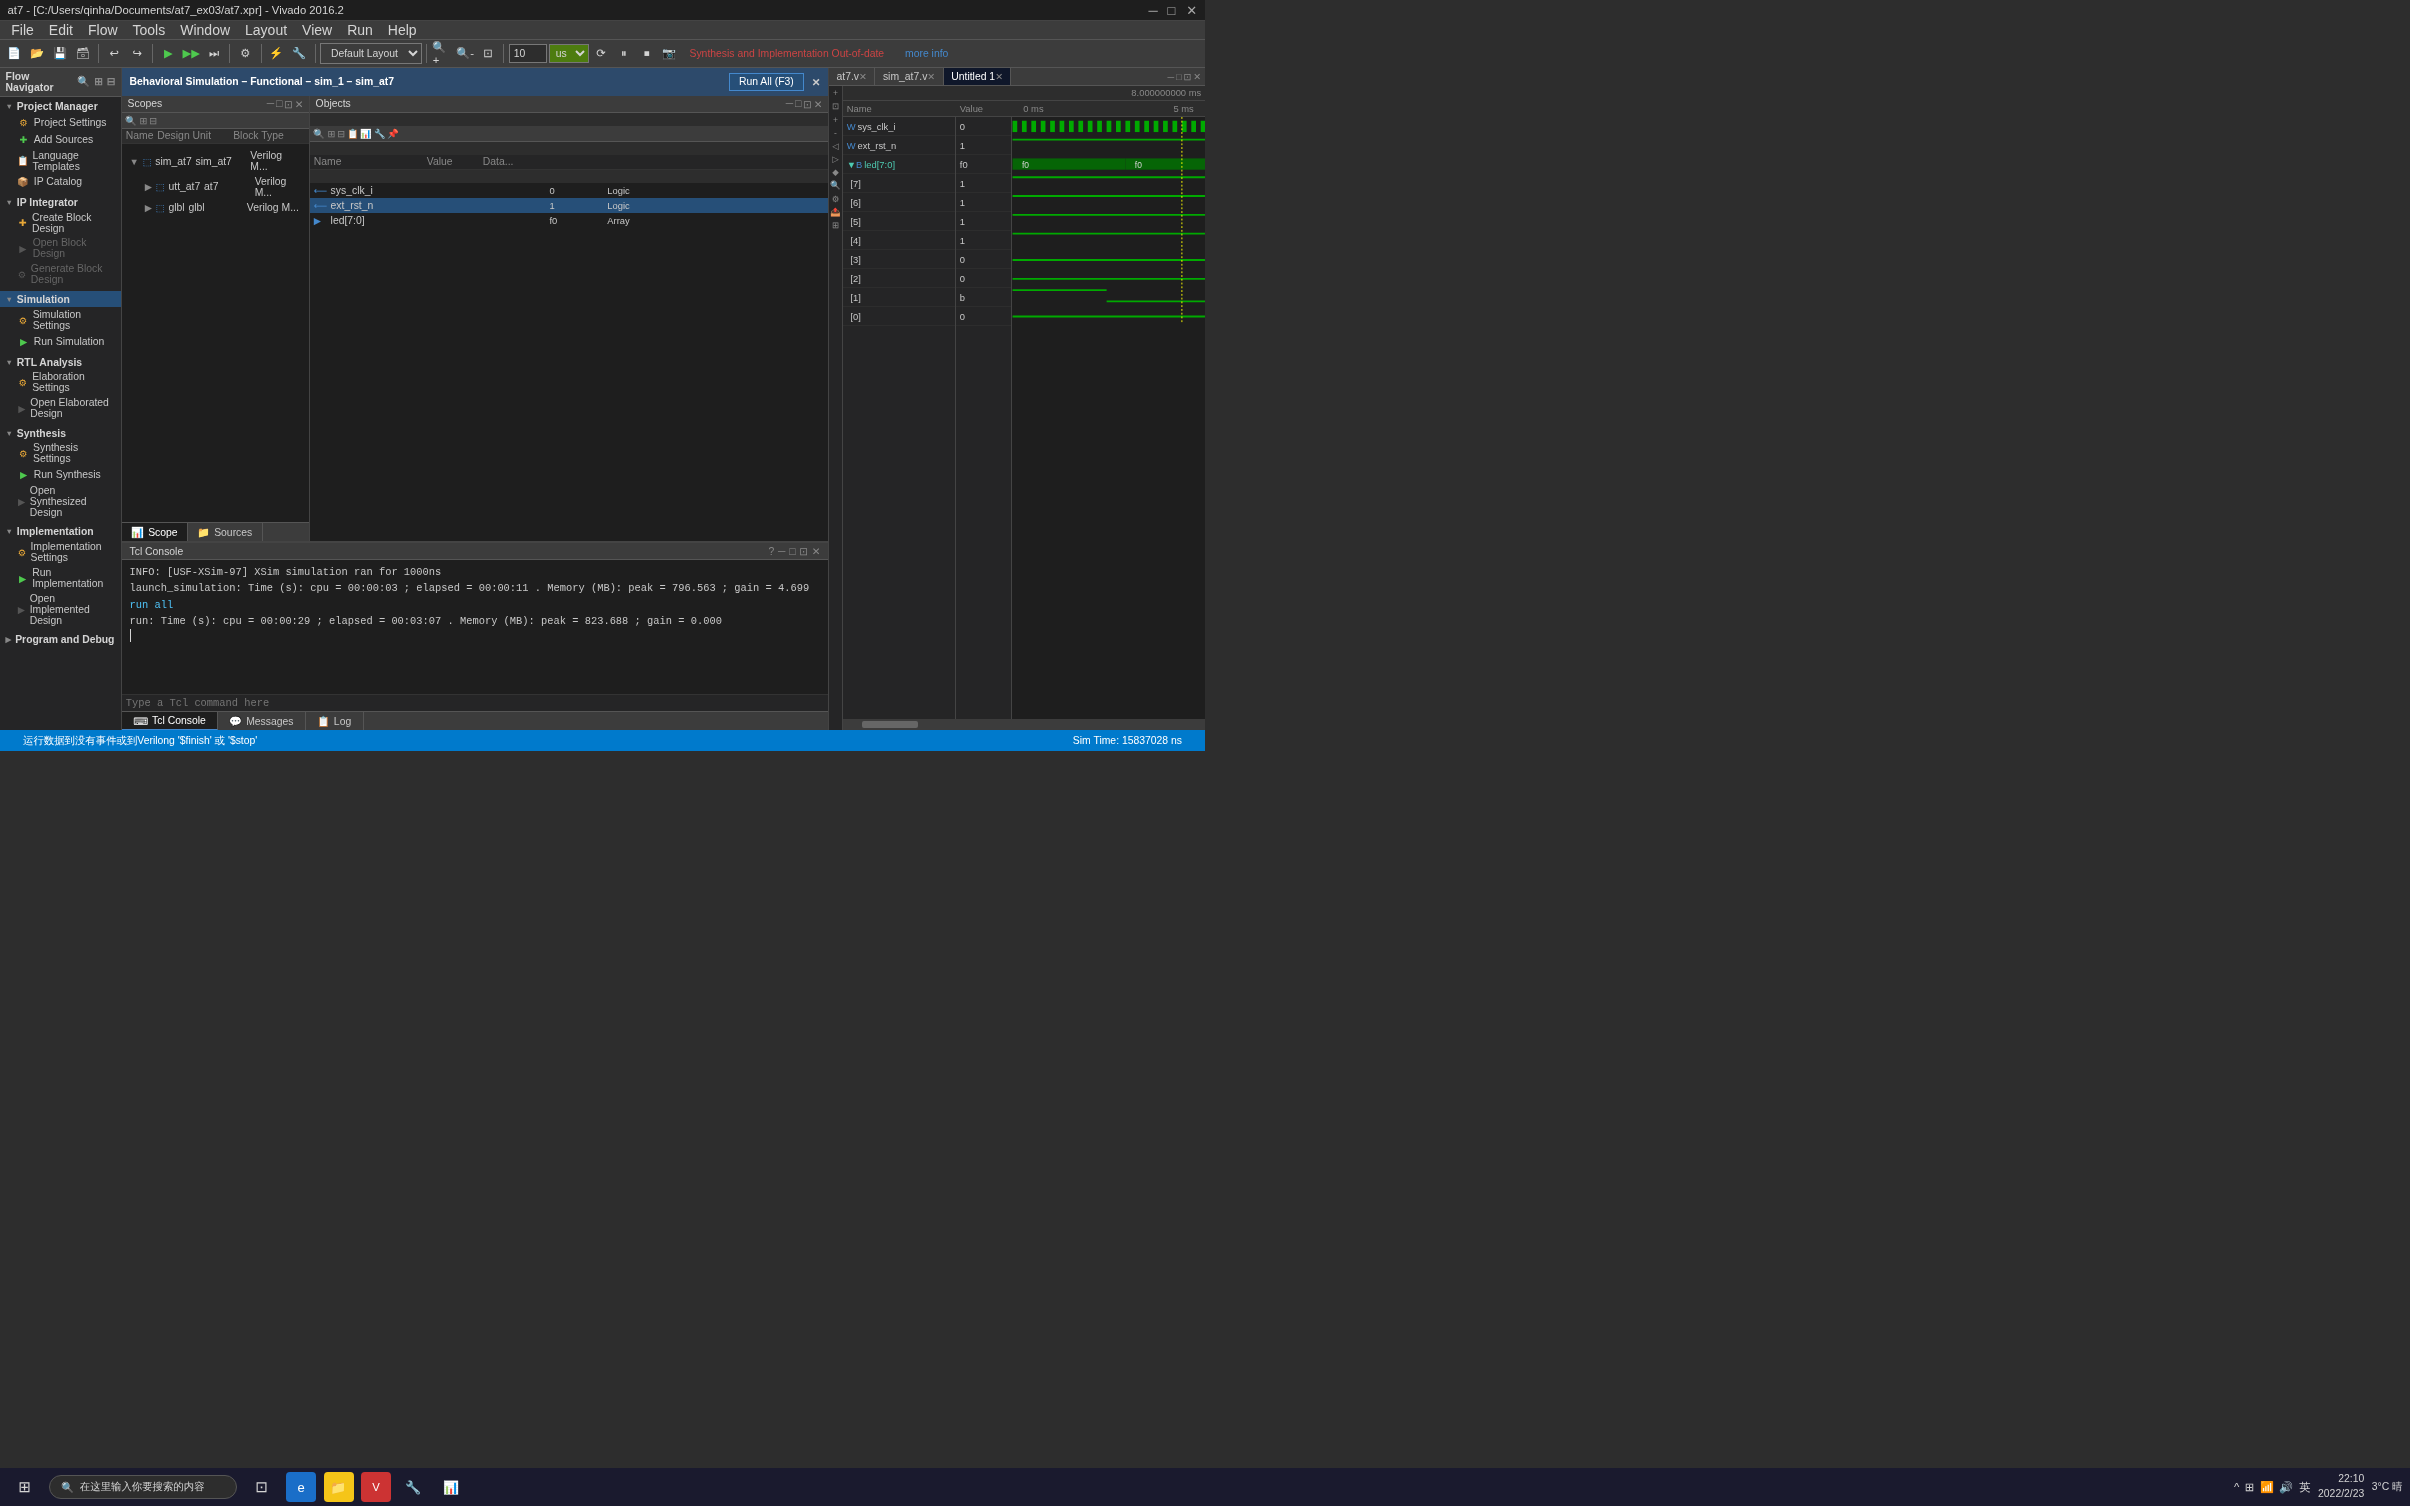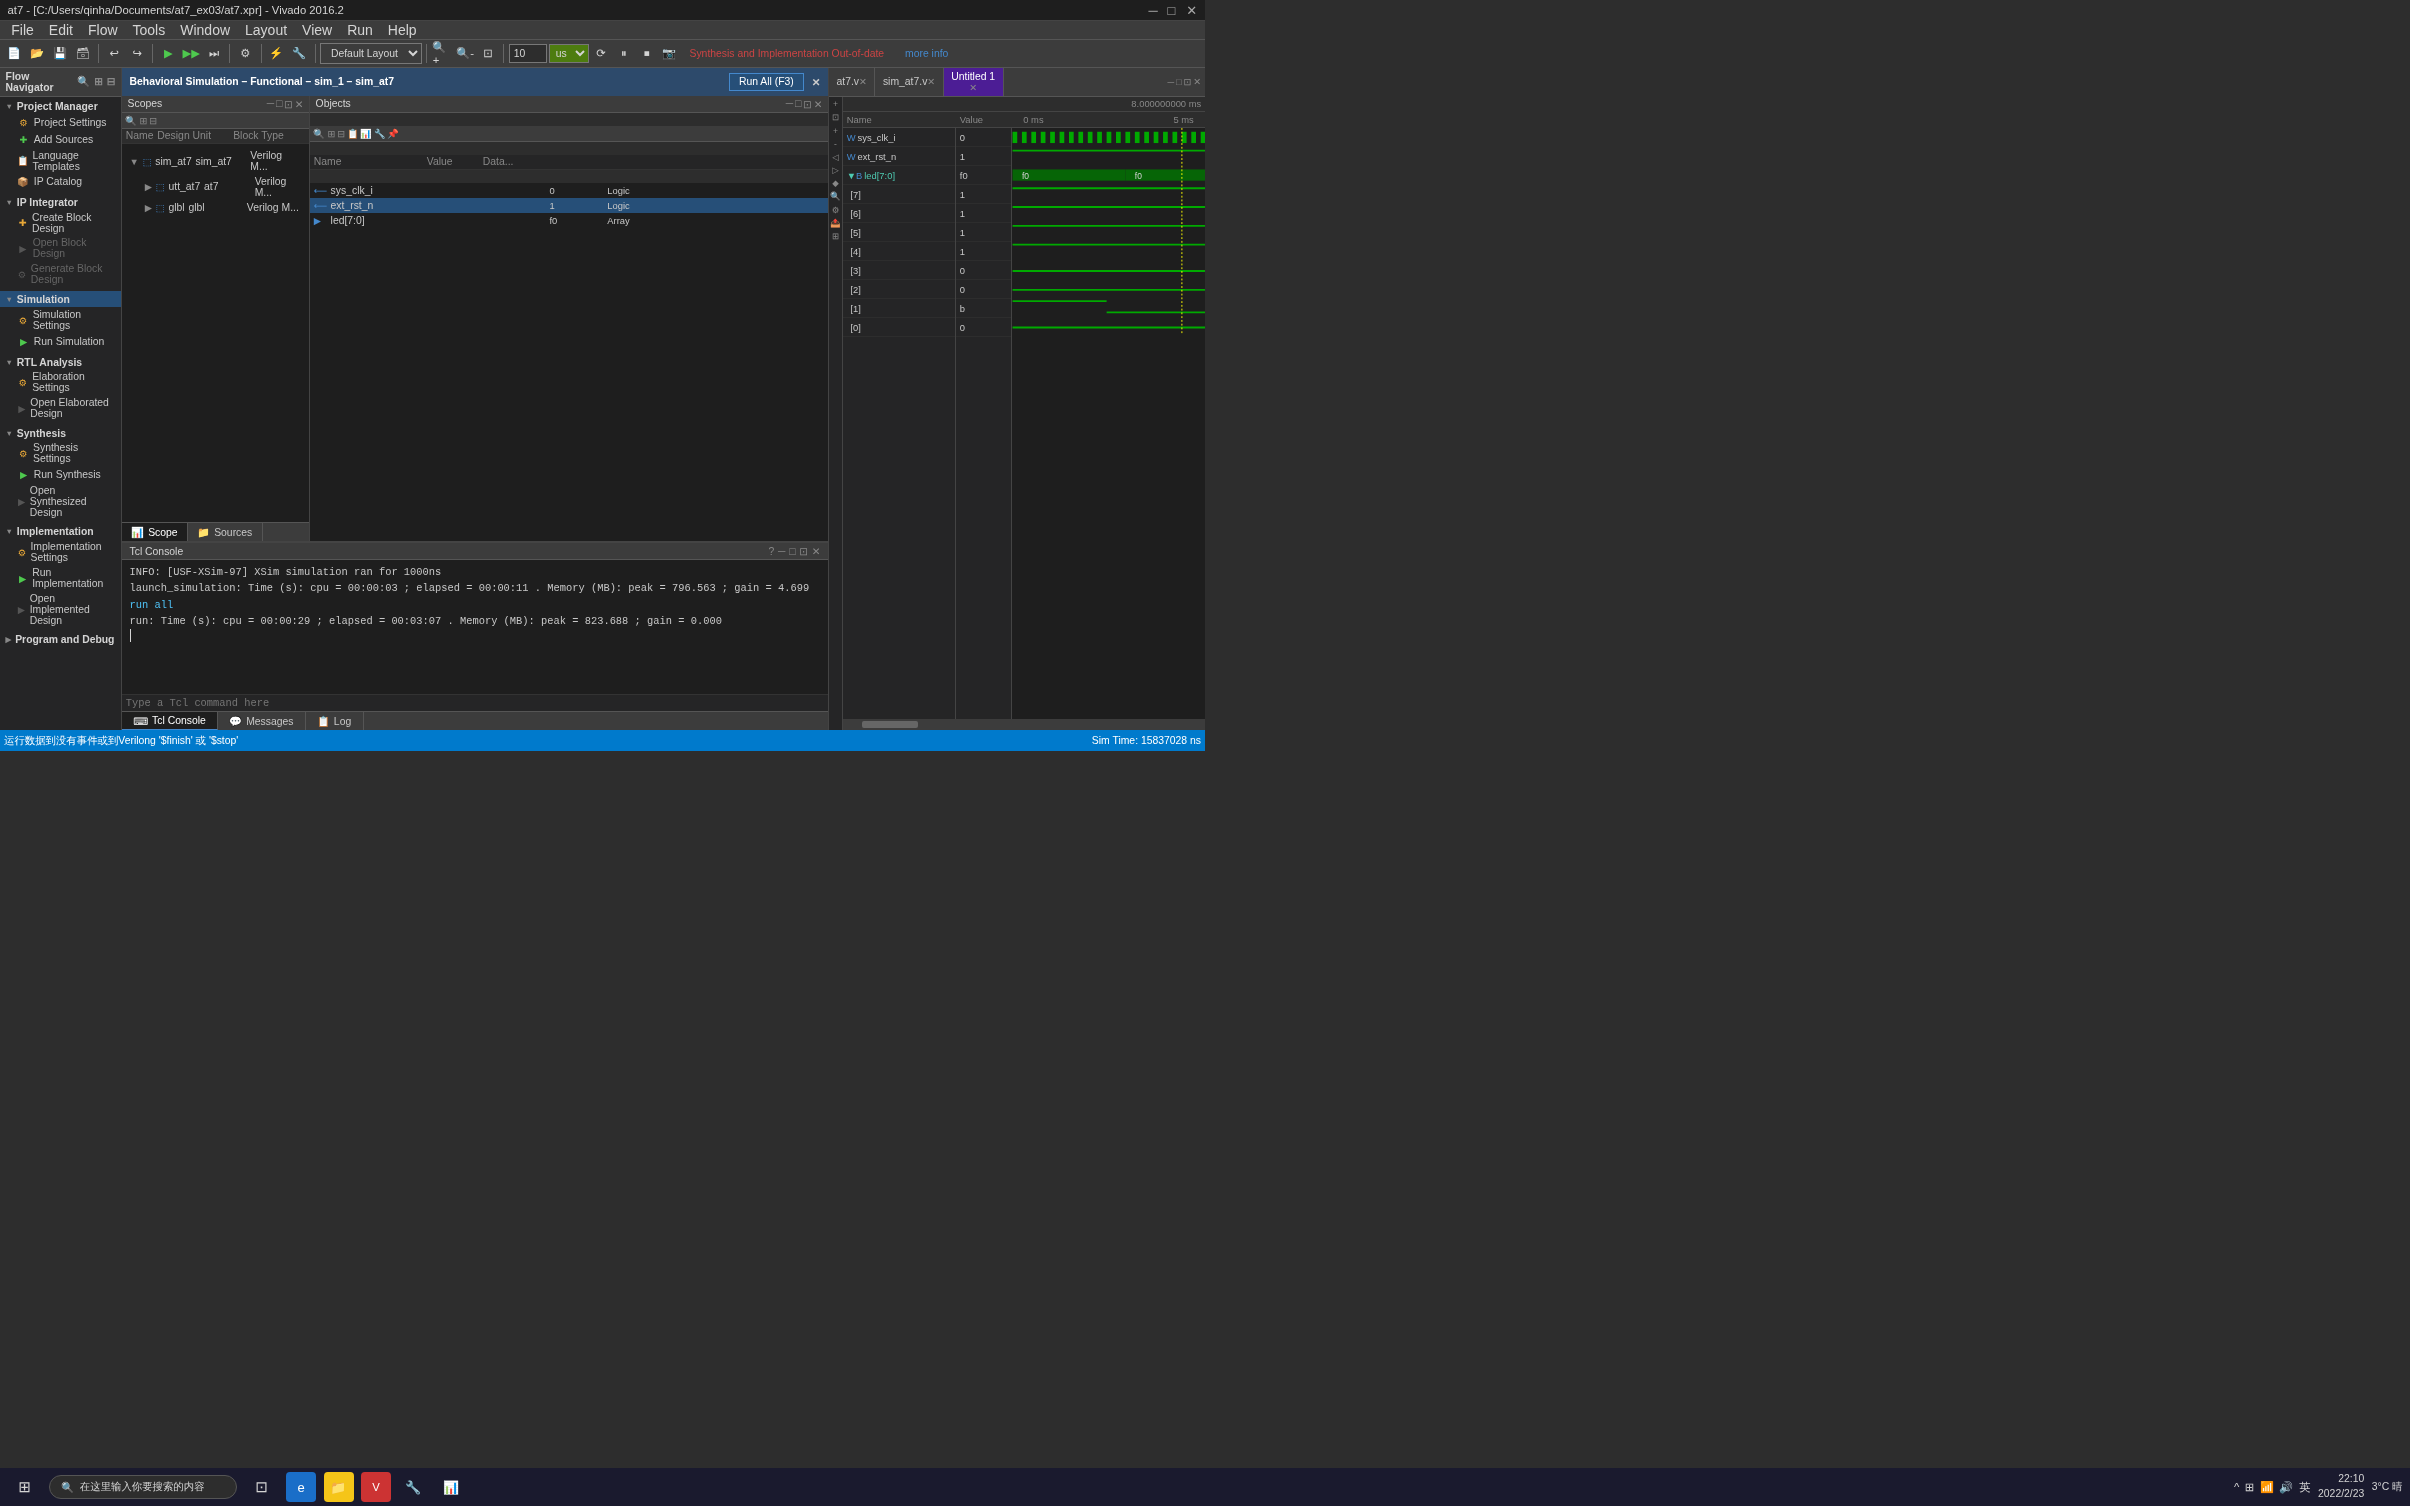--- a/index.html
+++ b/index.html
@@ -85,39 +85,39 @@
     .console-input-row { display: flex; align-items: center; padding: 1.9px 3.8px; border-top: 0.9px solid #333; background: #252526; }
     .console-input { background: transparent; border: none; color: #c8c8c8; font-size: 10.4px; font-family: 'Courier New', monospace; flex: 1; outline: none; }
     #console-tabs { background: #3c3c3c; display: flex; border-top: 0.9px solid #555; }
     .console-tab { padding: 2.8px 11.3px; font-size: 10.4px; color: #c8c8c8; cursor: pointer; border-right: 0.9px solid #555; display: flex; align-items: center; gap: 3.8px; }
     .console-tab.active { background: #1e1e1e; color: #fff; border-bottom: 1.9px solid #4488cc; }
 
     
     #right-panel { width: 377px; border-left: 0.9px solid #444; display: flex; flex-direction: column; overflow: hidden; }
     #wave-tabs { background: #3c3c3c; display: flex; border-bottom: 0.9px solid #555; }
     .wave-tab { padding: 2.8px 7.5px; font-size: 10.4px; color: #c8c8c8; cursor: pointer; border-right: 0.9px solid #555; display: flex; align-items: center; gap: 0; }
-    .wave-tab.active { background: #4c1d95; color: #fff; flex-direction: column; }
+    .wave-tab.active { background: #0f172a; color: #fff; }
     .wave-tab .close-btn { color: #888; font-size: 9.4px; cursor: pointer; }
     #wave-body { flex: 1; display: flex; overflow: hidden; }
     #wave-sidebar { width: 14px; background: #252526; border-right: 0.9px solid #444; display: flex; flex-direction: column; align-items: center; padding: 1.9px 0; gap: 1.9px; }
     .wave-side-btn { width: 11.3px; height: 11.3px; display: flex; align-items: center; justify-content: center; cursor: pointer; color: #888; font-size: 8.5px; }
     #wave-content { flex: 1; display: flex; flex-direction: column; overflow: hidden; }
     #wave-time-header { background: #2d2d2d; padding: 1.9px 3.8px; font-size: 9.4px; color: #888; display: flex; justify-content: flex-end; border-bottom: 0.9px solid #444; }
     #wave-signals { flex: 1; display: flex; overflow: hidden; }
     #wave-names { width: 113px; background: #252526; border-right: 0.9px solid #444; overflow-y: auto; }
     #wave-values { width: 56px; background: #252526; border-right: 0.9px solid #444; overflow-y: auto; }
     #wave-traces { flex: 1; background: #1e1e1e; overflow: hidden; position: relative; }
     .wave-row { height: 19px; display: flex; align-items: center; padding: 0 3.8px; font-size: 9.4px; color: #c8c8c8; border-bottom: 0.9px solid #2d2d2d; }
     .wave-row.expanded-parent { color: #4ec9b0; }
     .wave-name-indent { padding-left: 7.5px; }
     .wave-value { color: #c8c8c8; font-size: 9.4px; }
     #wave-scrollbar { background: #3c3c3c; height: 11.3px; display: flex; align-items: center; }
 
     
-    #status-bar { background: #007acc; height: 21px; display: flex; align-items: center; justify-content: space-between; padding: 0 4px; font-size: 10.4px; color: #fff; }
+    #status-bar { background: #007acc; height: 21px; display: flex; align-items: center; justify-content: space-between; padding: 0 23px; font-size: 10.4px; color: #fff; }
     
     
     #run-all-btn { background: #264f78; border: 0.9px solid #4488cc; color: #fff; padding: 2.8px 9.4px; font-size: 10.4px; cursor: pointer; margin: 1.9px 3.8px; }
 
     
     ::-webkit-scrollbar { width: 7.5px; height: 7.5px; }
     ::-webkit-scrollbar-track { background: #2d2d2d; }
     ::-webkit-scrollbar-thumb { background: #555; border-radius: 1.9px; }
 
     .green-dot { color: #4ec94e; }

